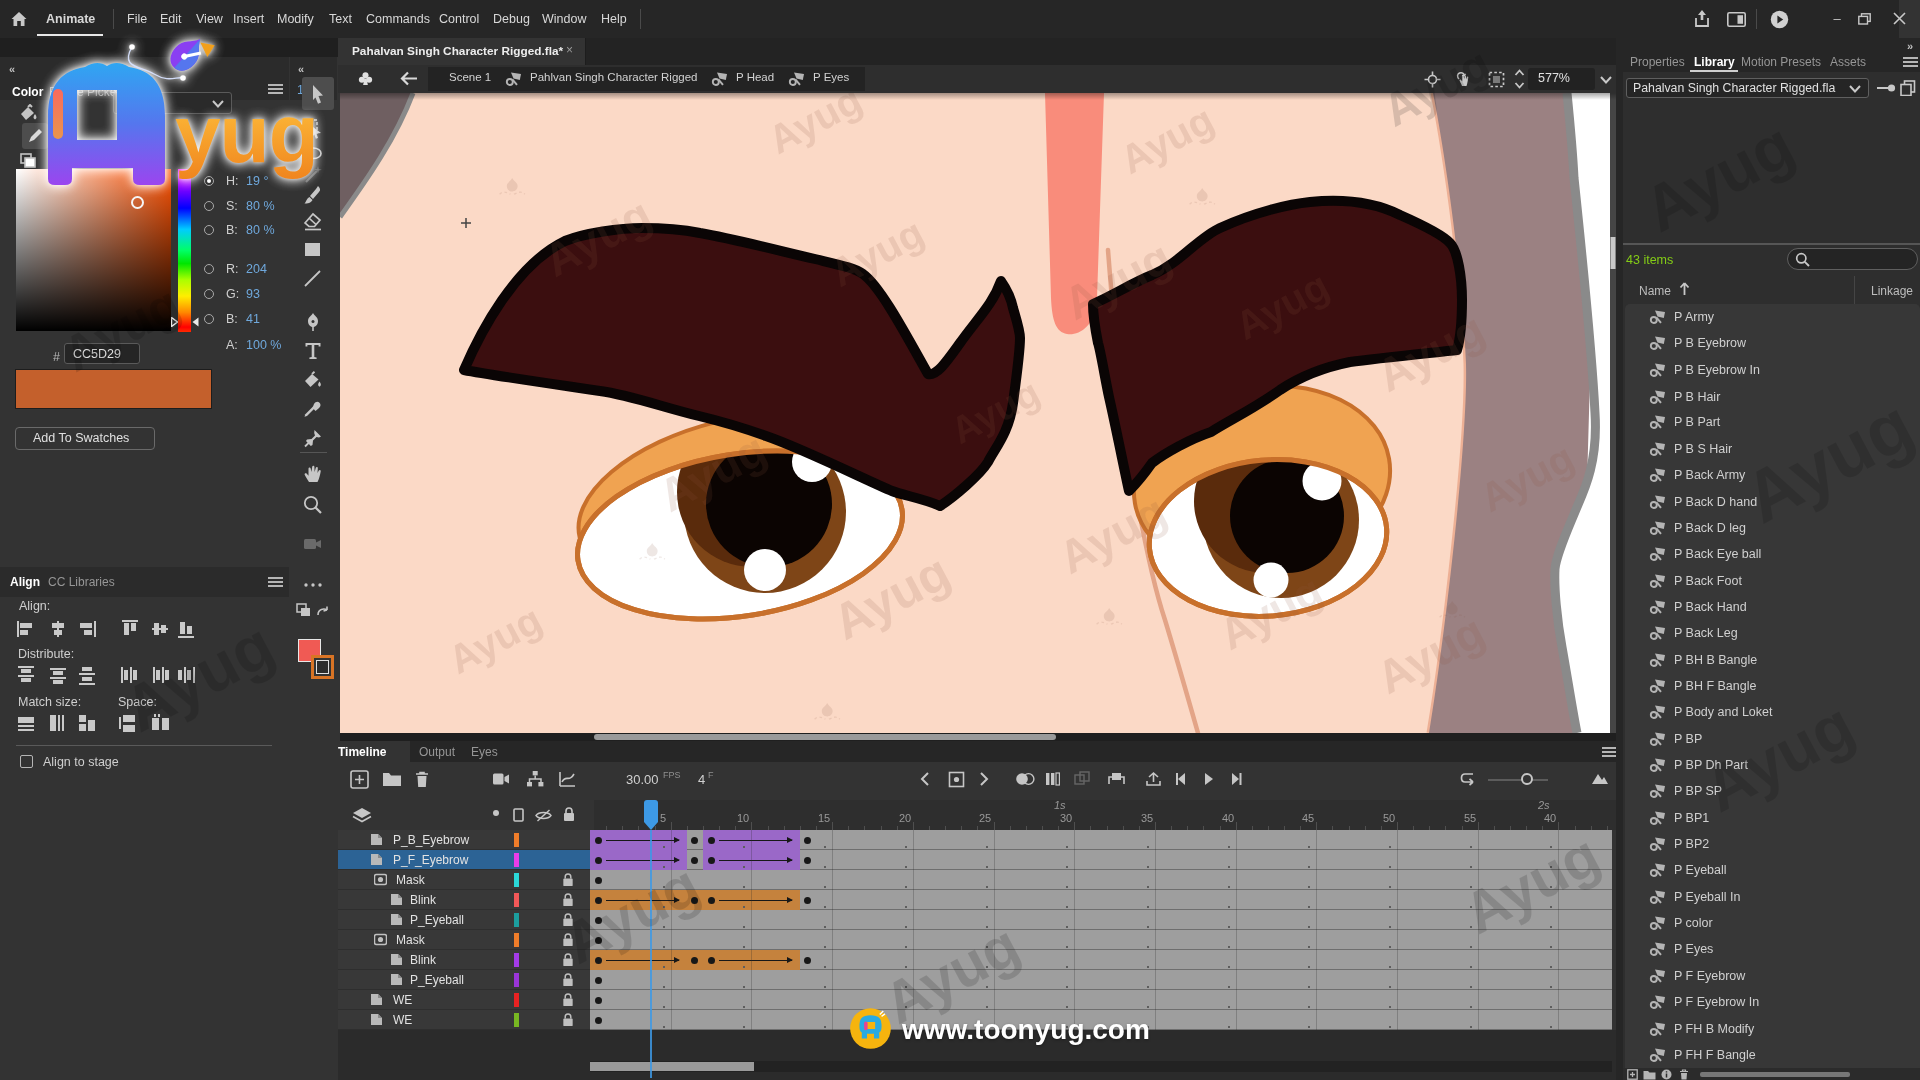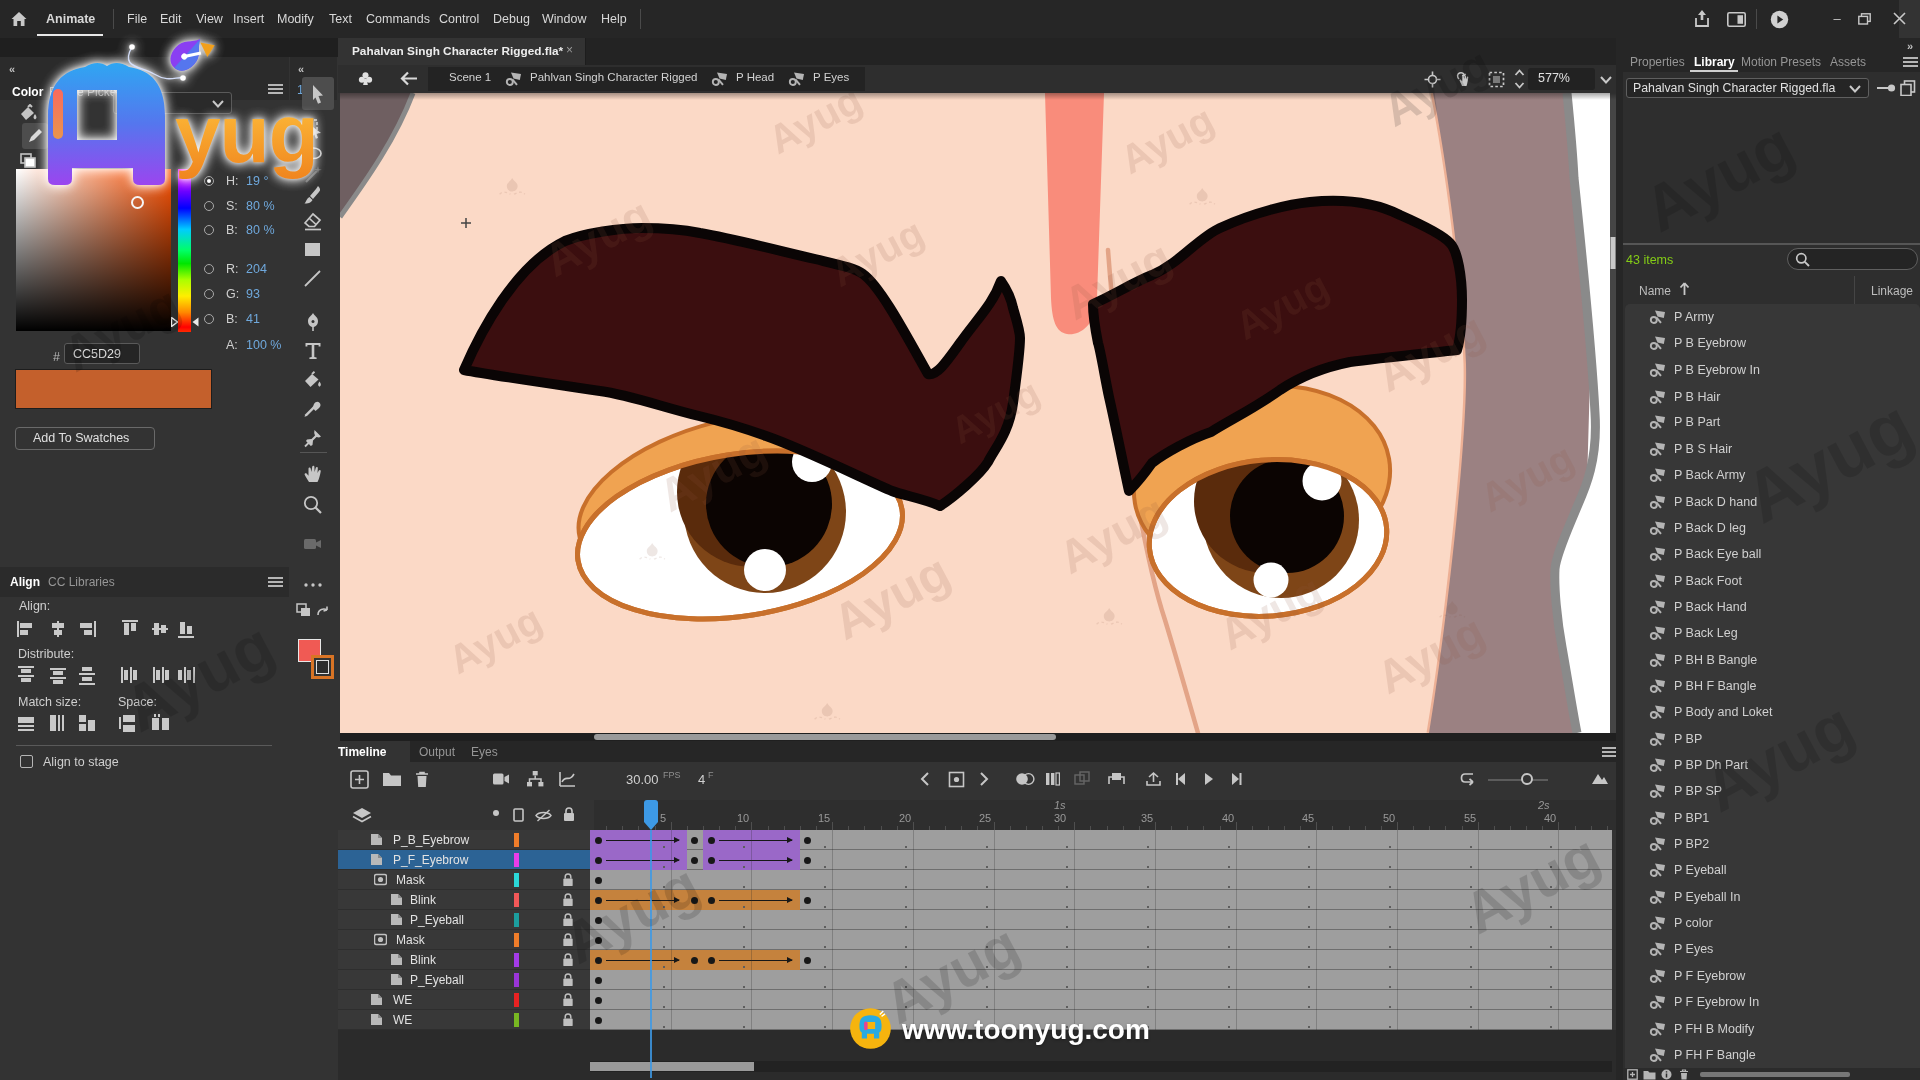--- a/index.html
+++ b/index.html
@@ -619,21 +619,21 @@
     </svg>
     <svg class="abs" style="left:225px;top:66px" width="12" height="15" viewBox="0 0 12 15">
       <rect x="1" y="6" width="10" height="8" rx="1" fill="#c6c6c6"></rect>
       <path d="M3 6 L3 4 A3 3 0 0 1 9 4 L9 6" stroke="#c6c6c6" stroke-width="1.6" fill="none"></path>
     </svg>
     <div class="abs" style="left:313px;top:71px;width:24px;text-align:center;font-size:11px;color:#999">5</div>
     <div class="abs" style="left:393px;top:71px;width:24px;text-align:center;font-size:11px;color:#999">10</div>
     <div class="abs" style="left:474px;top:71px;width:24px;text-align:center;font-size:11px;color:#999">15</div>
     <div class="abs" style="left:555px;top:71px;width:24px;text-align:center;font-size:11px;color:#999">20</div>
     <div class="abs" style="left:635px;top:71px;width:24px;text-align:center;font-size:11px;color:#999">25</div>
-    <div class="abs" style="left:716px;top:71px;width:24px;font-size:11px;color:#999">30</div>
+    <div class="abs" style="left:716px;top:71px;width:24px;text-align:center;font-size:11px;color:#999">30</div>
     <div class="abs" style="left:797px;top:71px;width:24px;text-align:center;font-size:11px;color:#999">35</div>
     <div class="abs" style="left:878px;top:71px;width:24px;text-align:center;font-size:11px;color:#999">40</div>
     <div class="abs" style="left:958px;top:71px;width:24px;text-align:center;font-size:11px;color:#999">45</div>
     <div class="abs" style="left:1039px;top:71px;width:24px;text-align:center;font-size:11px;color:#999">50</div>
     <div class="abs" style="left:1120px;top:71px;width:24px;text-align:center;font-size:11px;color:#999">55</div>
     <div class="abs" style="left:1200px;top:71px;width:24px;text-align:center;font-size:11px;color:#999">40</div>
     <div class="abs" style="left:268.1px;top:85px;width:1px;height:4px;background:#4f4f4f"></div>
     <div class="abs" style="left:284.3px;top:85px;width:1px;height:4px;background:#4f4f4f"></div>
     <div class="abs" style="left:300.4px;top:85px;width:1px;height:4px;background:#4f4f4f"></div>
     <div class="abs" style="left:316.6px;top:85px;width:1px;height:4px;background:#4f4f4f"></div>

